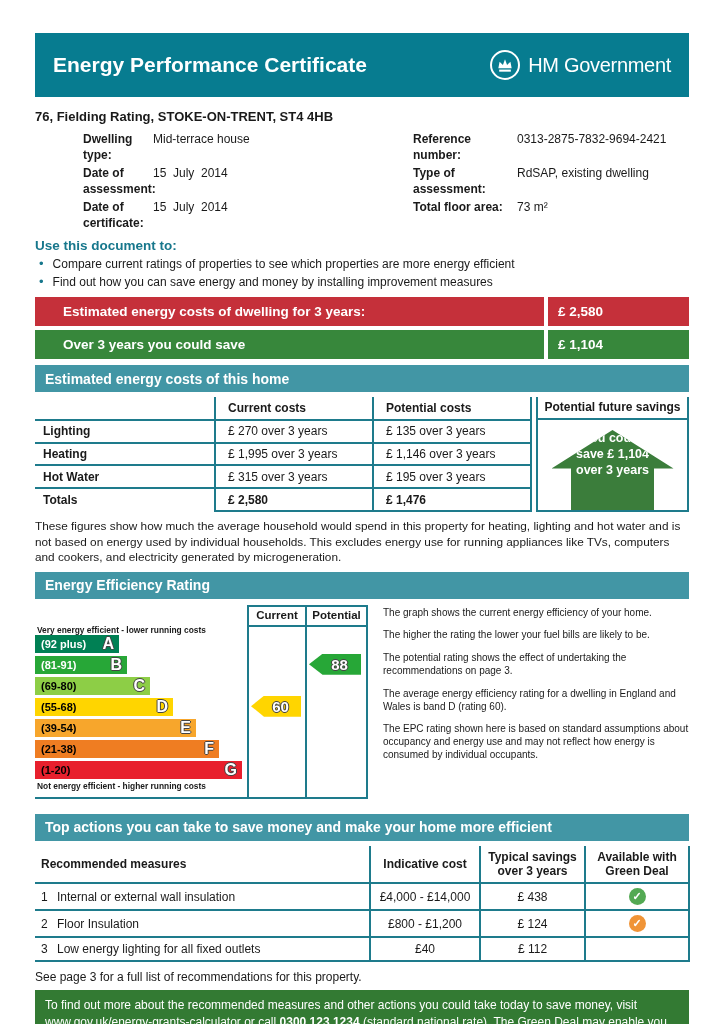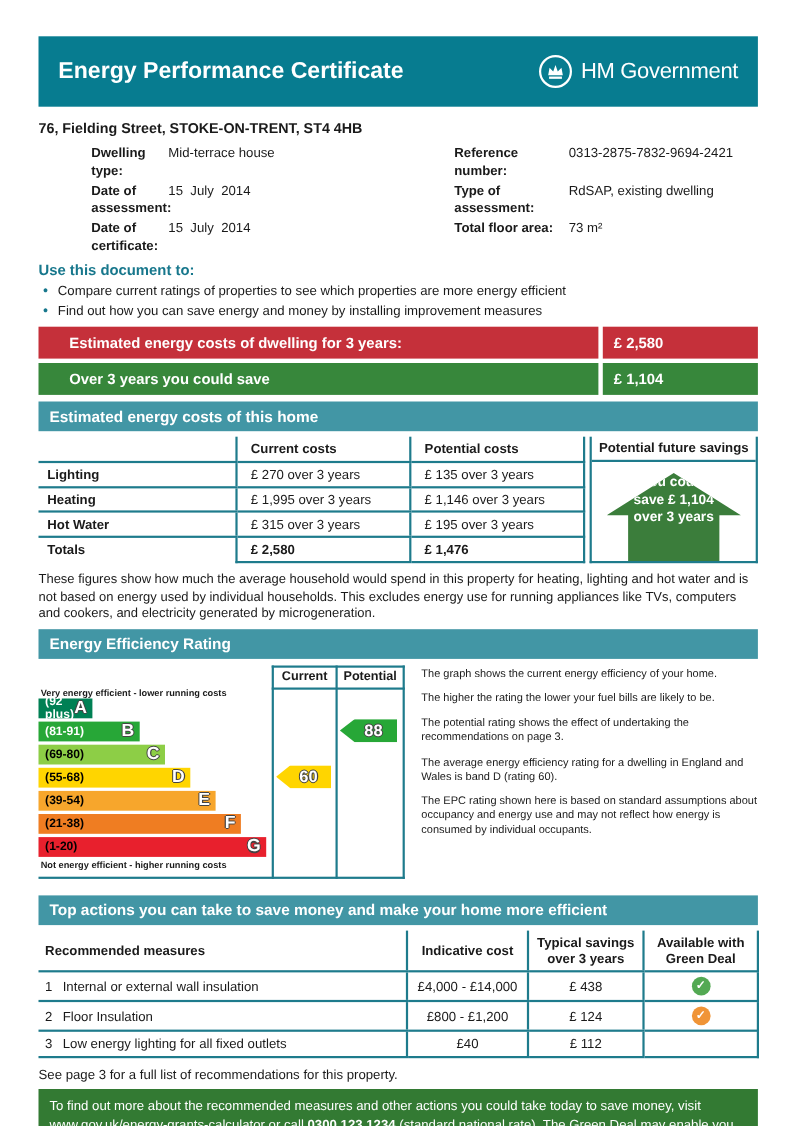--- a/index.html
+++ b/index.html
@@ -110,21 +110,21 @@
       <span class="logo-emblem">
         <svg width="20" height="20" viewBox="0 0 24 24">
             <path d="M4 16 L5.5 8 L9.5 12 L12 5 L14.5 12 L18.5 8 L20 16 Z" fill="#fff"></path>
             <rect x="5" y="17.5" width="14" height="2.5" fill="#fff"></rect>
           </svg>
       </span>
       <span class="logo-text">HM Government</span>
     </div>
   </div>
 
-  <div class="address">76, Fielding Street, STOKE-ON-TRENT, ST4 4HB</div>
+  <div class="address">76, Fielding Rating, STOKE-ON-TRENT, ST4 4HB</div>
   <div class="details">
     <span class="dl">Dwelling type:</span>
     <span>Mid-terrace house</span>
     <span class="dl">Reference number:</span>
     <span>0313-2875-7832-9694-2421</span>
     <span class="dl">Date of assessment:</span>
     <span class="pre">15  July  2014</span>
     <span class="dl">Type of assessment:</span>
     <span>RdSAP, existing dwelling</span>
     <span class="dl">Date of certificate:</span>
@@ -209,21 +209,21 @@
       <div class="hline-el" style="left:212px;top:0;width:121px"></div>
       <div class="hline-el" style="left:212px;top:20px;width:121px"></div>
       <div class="hline-el" style="left:0;top:192px;width:333px"></div>
 
       <div class="chart-colhead" style="left:214px;width:56px">Current</div>
       <div class="chart-colhead" style="left:272px;width:59px">Potential</div>
 
       <div class="chart-toplabel">Very energy efficient - lower running costs</div>
       <div class="chart-botlabel">Not energy efficient - higher running costs</div>
 
-      <div class="band band-light" style="top: 30px; width: 49px; background: rgb(0, 128, 84);">
+      <div class="band band-light" style="top: 30px; width: 84px; background: rgb(0, 128, 84);">
         <span class="range">(92 plus)</span>
         <span class="letter">A</span>
       </div>
       <div class="band band-light" style="top: 51px; width: 92px; background: rgb(39, 167, 55);">
         <span class="range">(81-91)</span>
         <span class="letter">B</span>
       </div>
       <div class="band band-dark" style="top: 72px; width: 115px; background: rgb(141, 206, 70);">
         <span class="range">(69-80)</span>
         <span class="letter">C</span>

